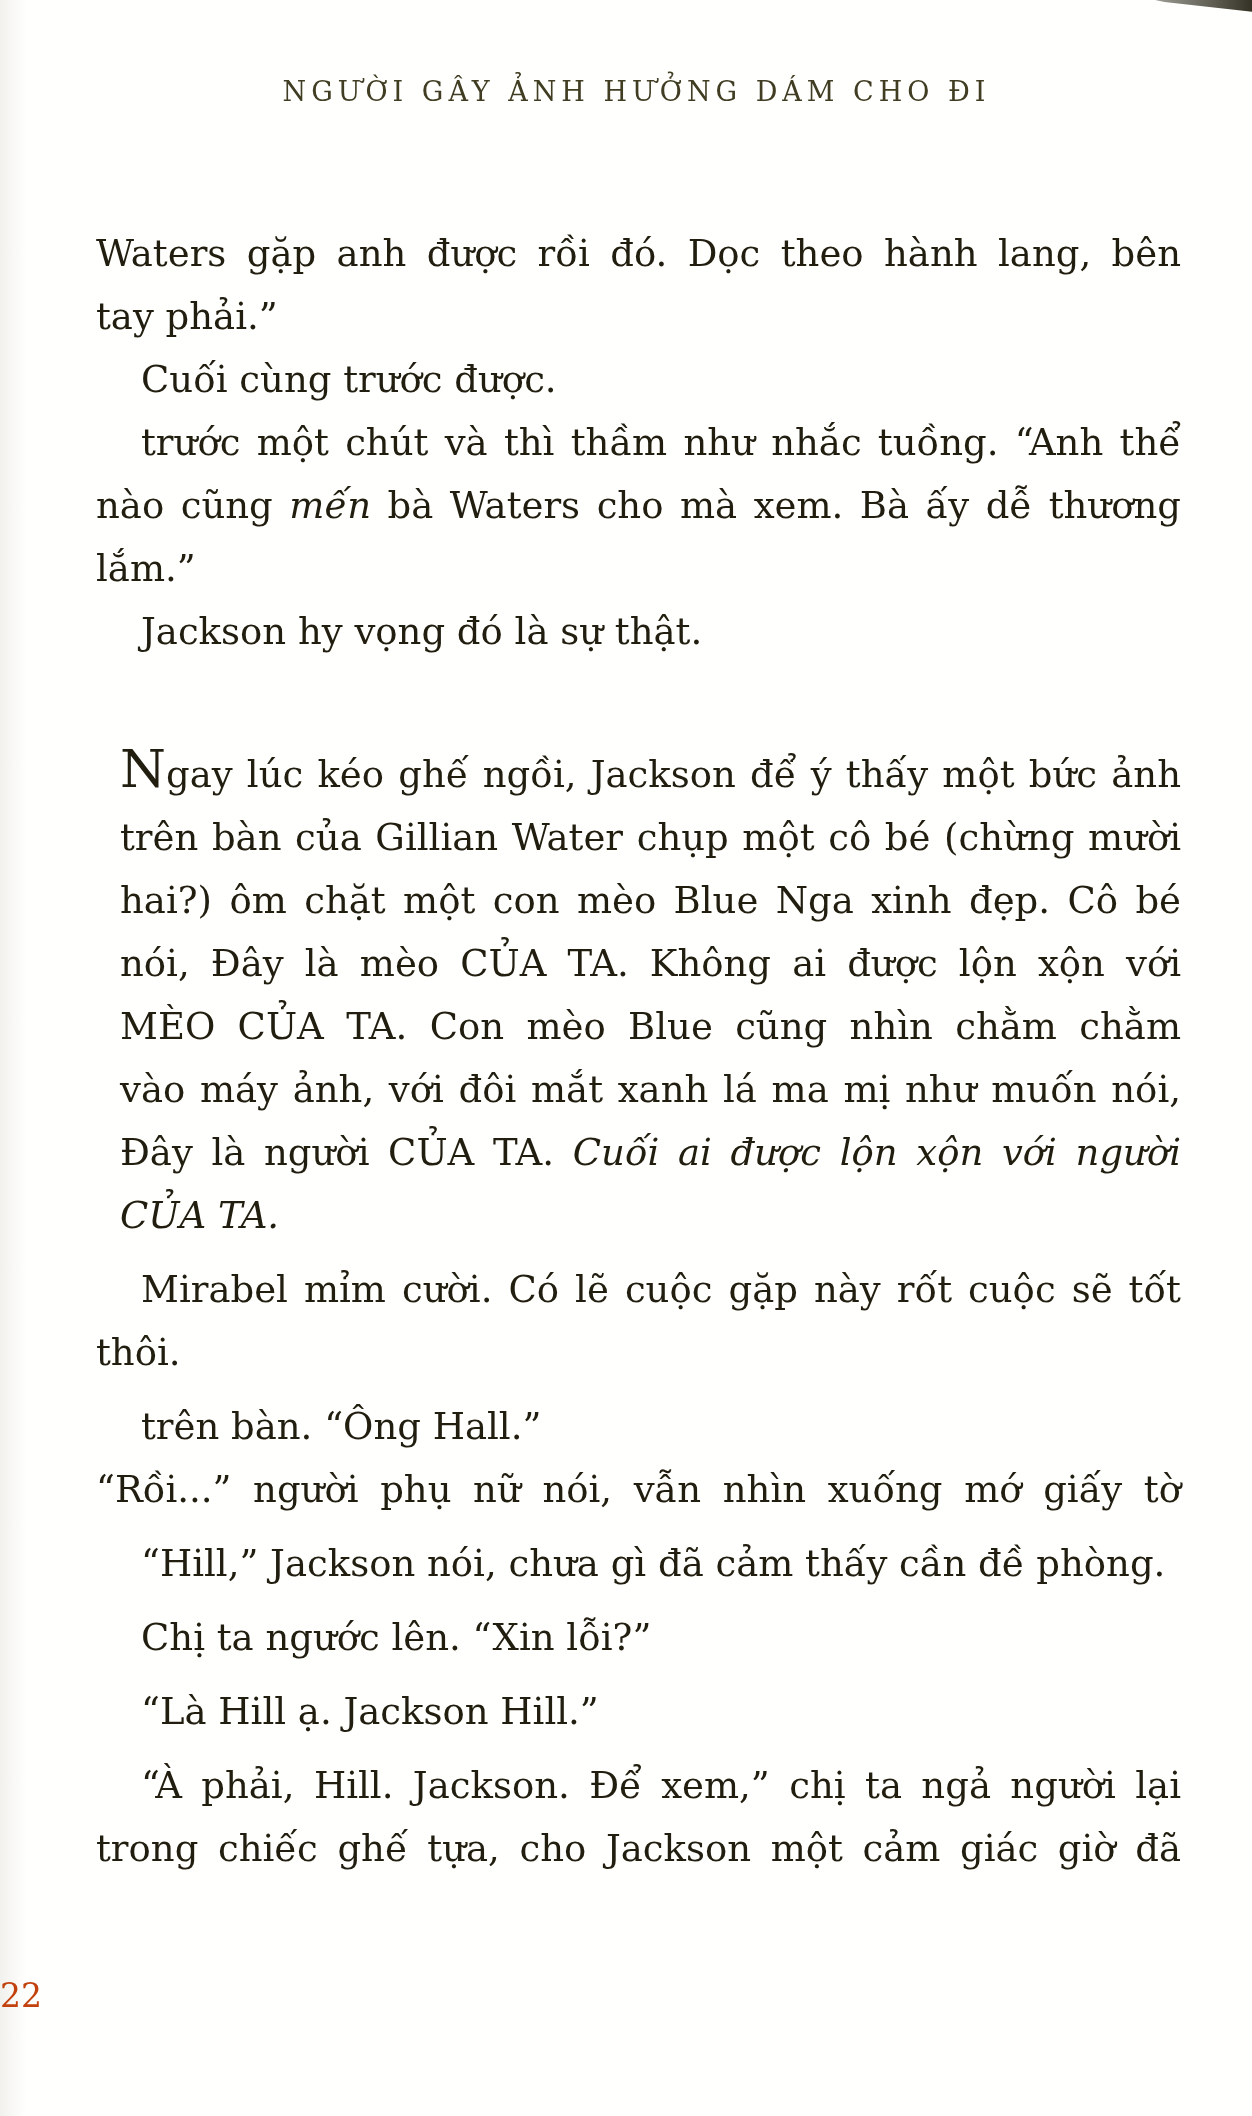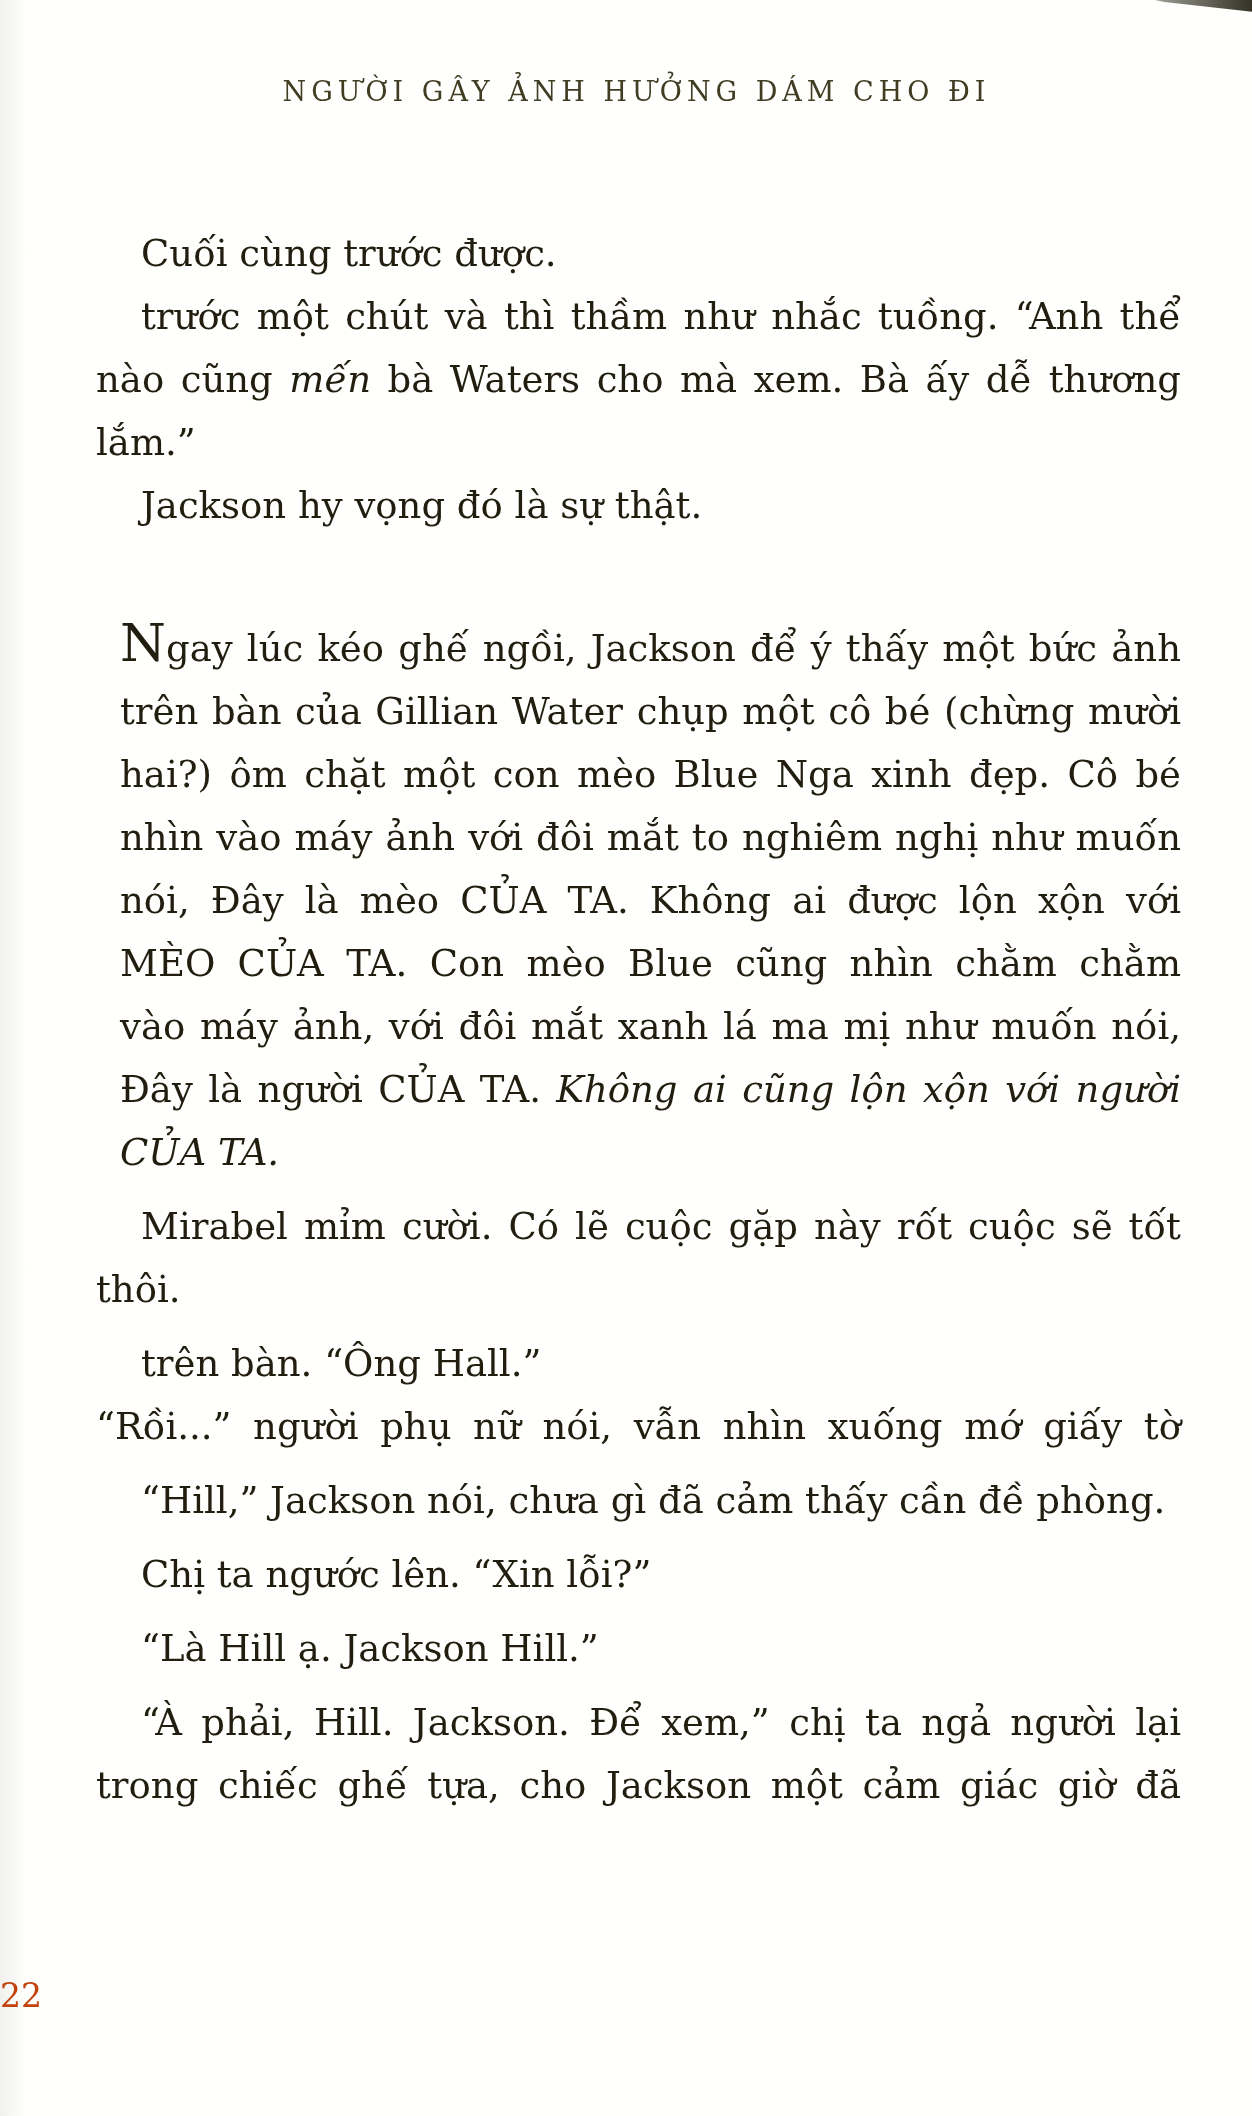--- a/index.html
+++ b/index.html
@@ -92,40 +92,43 @@
 <body>
 
 <div class="page">
   <div class="edge-left"></div>
   <div class="edge-right"></div>
   <div class="scan-wedge"></div>
 
   <div class="running-header">NGƯỜI GÂY ẢNH HƯỞNG DÁM CHO ĐI</div>
 
   <main class="body-text">
+      <div class="para">
+        <div class="line"><span>Waters gặp anh được rồi đó. Dọc theo hành lang, bên</span></div>
+        <div class="line last"><span>tay phải.”</span></div>
+      </div>
       <div class="para indent">
         <div class="line last"><span>Cuối cùng trước được.</span></div>
       </div>
       <div class="para indent">
         <div class="line"><span>trước một chút và thì thầm như nhắc tuồng. “Anh thể</span></div>
         <div class="line"><span>nào cũng </span><em>mến</em><span> bà Waters cho mà xem. Bà ấy dễ thương</span></div>
         <div class="line last"><span>lắm.”</span></div>
       </div>
       <div class="para indent">
         <div class="line last"><span>Jackson hy vọng đó là sự thật.</span></div>
       </div>
       <div class="para section-start">
         <div class="line"><span class="initial-cap">N</span><span>gay lúc kéo ghế ngồi, Jackson để ý thấy một bức ảnh</span></div>
         <div class="line"><span>trên bàn của Gillian Water chụp một cô bé (chừng mười</span></div>
         <div class="line"><span>hai?) ôm chặt một con mèo Blue Nga xinh đẹp. Cô bé</span></div>
-        <div class="line"><span>nhìn vào máy ảnh với đôi mắt to nghiêm nghị như muốn</span></div>
         <div class="line"><span>nói, Đây là mèo CỦA TA. Không ai được lộn xộn với</span></div>
         <div class="line"><span>MÈO CỦA TA. Con mèo Blue cũng nhìn chằm chằm</span></div>
         <div class="line"><span>vào máy ảnh, với đôi mắt xanh lá ma mị như muốn nói,</span></div>
-        <div class="line"><span>Đây là người CỦA TA. </span><em>Không ai cũng lộn xộn với người</em></div>
+        <div class="line"><span>Đây là người CỦA TA. </span><em>Cuối ai được lộn xộn với người</em></div>
         <div class="line last"><em>CỦA TA.</em></div>
       </div>
       <div class="para indent">
         <div class="line"><span>Mirabel mỉm cười. Có lẽ cuộc gặp này rốt cuộc sẽ tốt</span></div>
         <div class="line last"><span>thôi.</span></div>
       </div>
       <div class="para indent">
         <div class="line last"><span>trên bàn. “Ông Hall.”</span></div>
         <div class="line"><span>“Rồi...” người phụ nữ nói, vẫn nhìn xuống mớ giấy tờ</span></div>
       </div>

